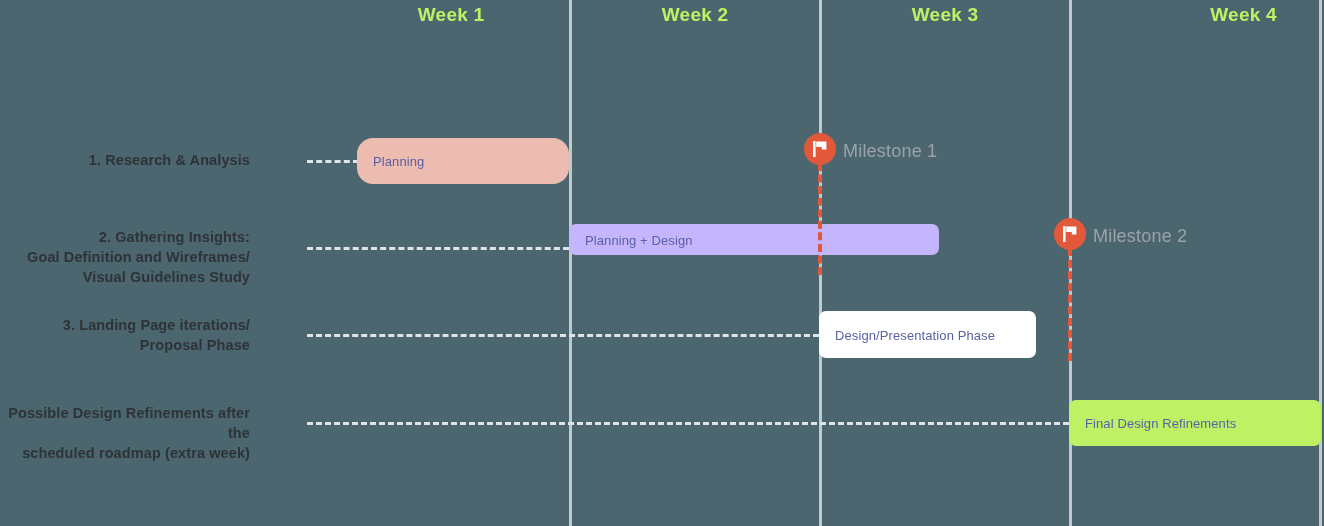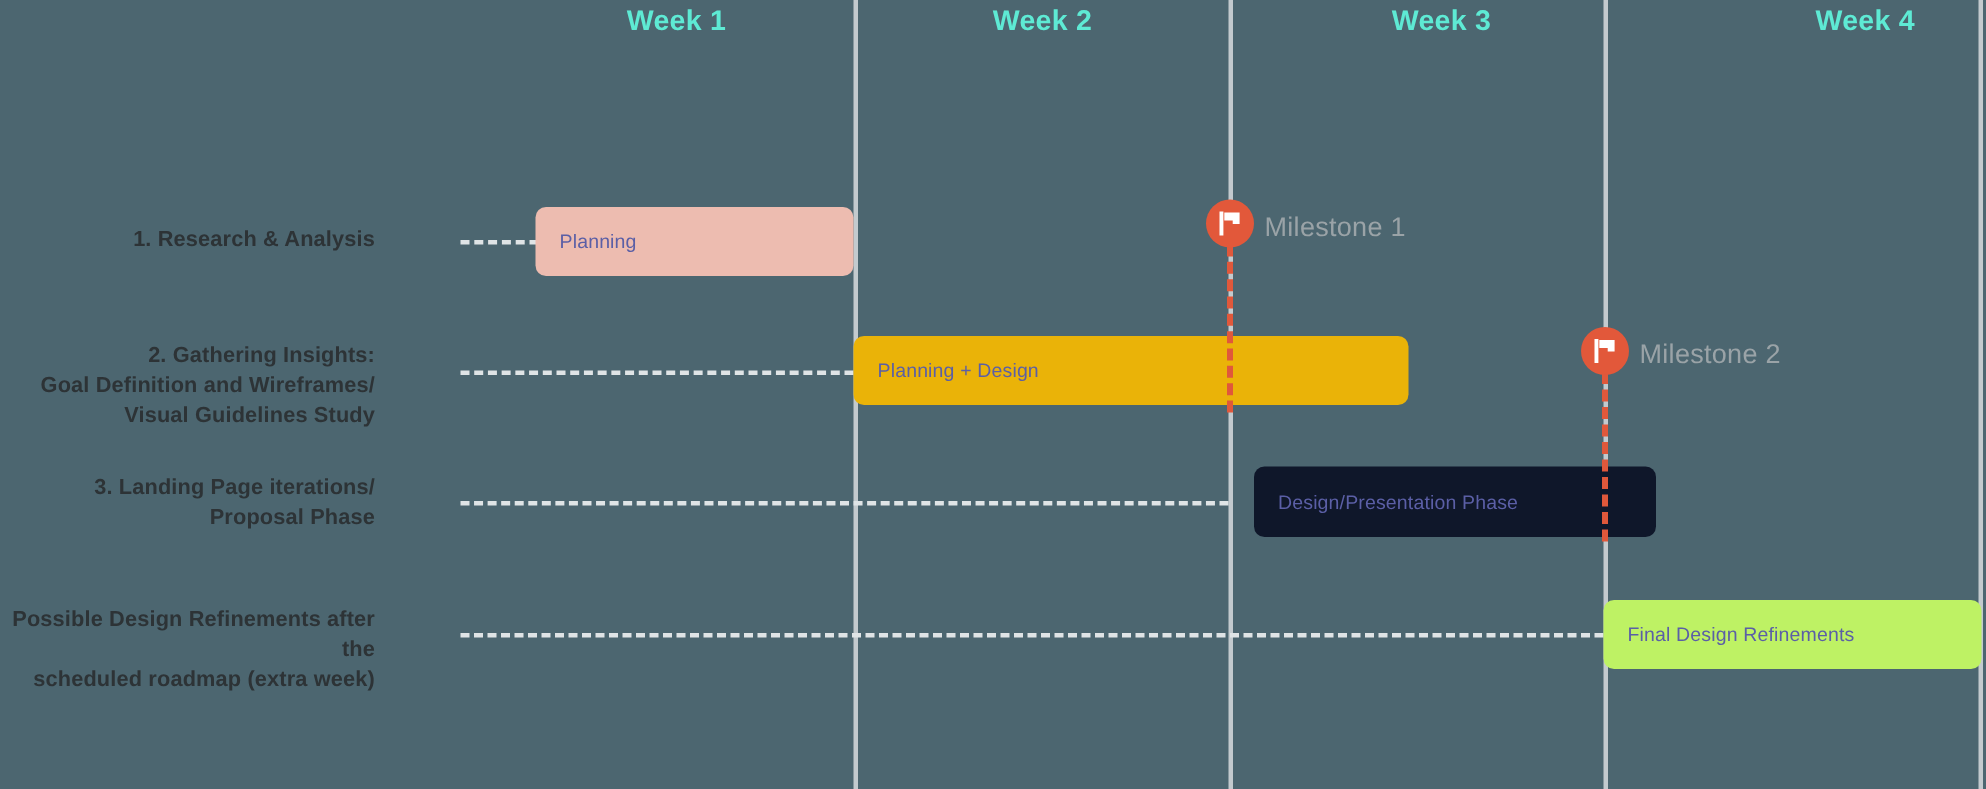--- a/index.html
+++ b/index.html
@@ -30,21 +30,21 @@
 
   
   .week-header {
     position: absolute;
     top: 2px;
     height: 26px;
     line-height: 26px;
     text-align: center;
     font-size: 19px;
     font-weight: bold;
-    color: #5eead4;
+    color: #bef264;
     letter-spacing: 0.2px;
     white-space: nowrap;
   }
 
   
   .task-label {
     position: absolute;
     right: 1074px;      
     text-align: right;
     font-size: 14.5px;
@@ -110,41 +110,41 @@
 
 <div id="canvas">
 
   <div class="week-divider" style="left:569px;"></div>
   <div class="week-divider" style="left:819px;"></div>
   <div class="week-divider" style="left:1069px;"></div>
   <div class="week-divider" style="left:1319px;"></div>
 
   <div class="week-header" style="left:332px; width:238px;">Week 1</div>
   <div class="week-header" style="left:572px; width:246px;">Week 2</div>
-  <div class="week-header" style="left:822px; width:246px;padding-left:16px;">Week 3</div>
+  <div class="week-header" style="left:822px; width:246px;">Week 3</div>
   <div class="week-header" style="left:1072px; width:247px;margin-left:48px;">Week 4</div>
 
   <div class="task-label" style="top:150px;">1.  Research &amp; Analysis</div>
   <div class="leader" style="left:307px; top:160px; width:52px;"></div>
-  <div class="bar" style="left:357px; top:138px; width:212px; height:46px; background:#edbcb0;">
+  <div class="bar" style="left:357px; top:138px; width:212px; height:46px; background:#edbcb0;border-radius:16px;">
     <span class="bar-label">Planning</span>
   </div>
 
   <div class="task-label" style="top:227px;">2.  Gathering Insights:
 Goal Definition and Wireframes/
 Visual Guidelines Study</div>
   <div class="leader" style="left:307px; top:247px; width:262px;"></div>
-  <div class="bar" style="left:569px; top:224px; width:370px; height:46px; background:#eab308;">
+  <div class="bar" style="left:569px; top:224px; width:370px; height:31px; background:#c4b5fd;">
     <span class="bar-label">Planning + Design</span>
   </div>
 
   <div class="task-label" style="top:315px;">3.  Landing Page iterations/
 Proposal Phase</div>
   <div class="leader" style="left:307px; top:334px; width:512px;"></div>
-  <div class="bar" style="left:819px; top:311px; width:268px; height:47px; background:#0f172a;margin-left:17px;">
+  <div class="bar" style="left:819px; top:311px; width:217px; height:47px; background:#ffffff;">
     <span class="bar-label">Design/Presentation Phase</span>
   </div>
 
   <div class="task-label" style="top:403px;">Possible Design Refinements after the
 scheduled roadmap (extra week)</div>
   <div class="leader" style="left:307px; top:422px; width:762px;"></div>
   <div class="bar" style="left:1069px; top:400px; width:252px; height:46px; background:#bef264;">
     <span class="bar-label">Final Design Refinements</span>
   </div>
 

